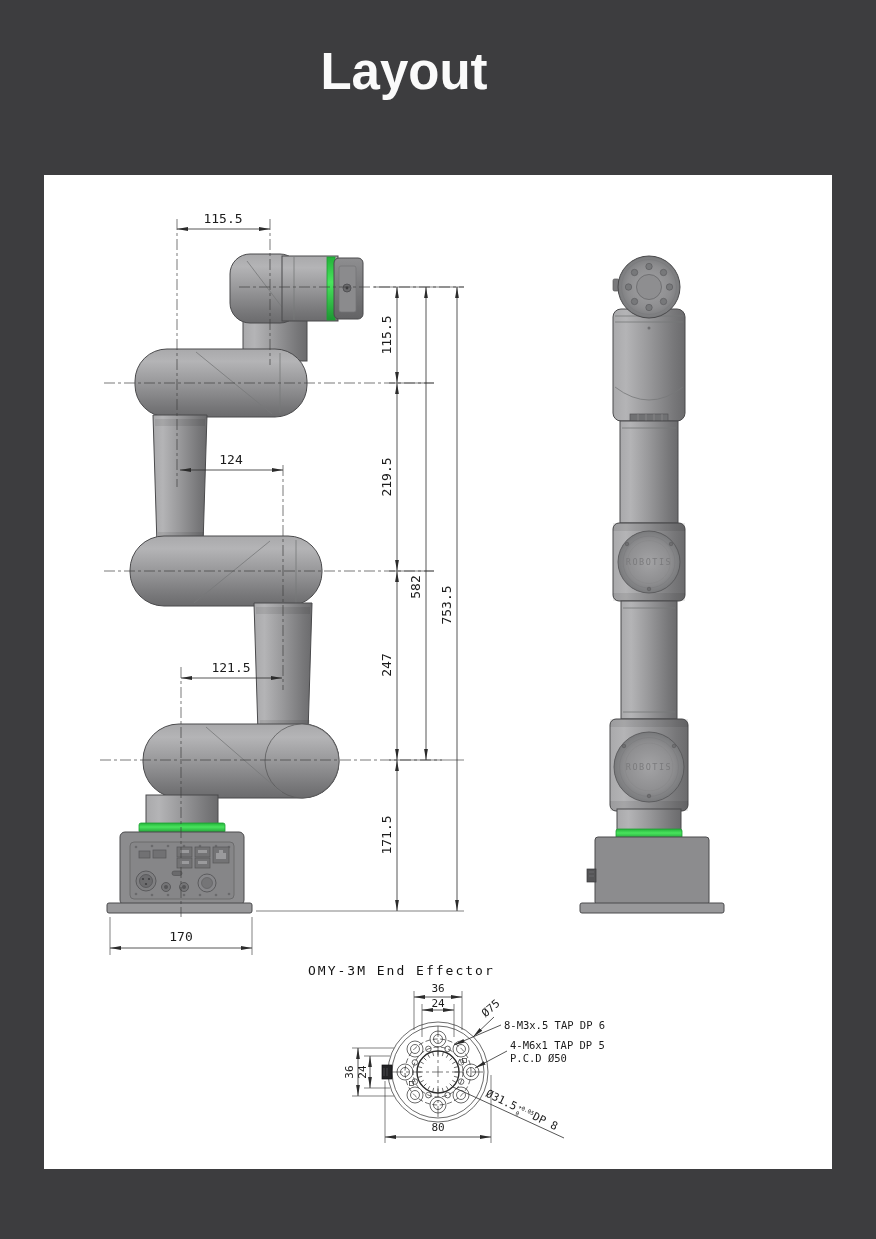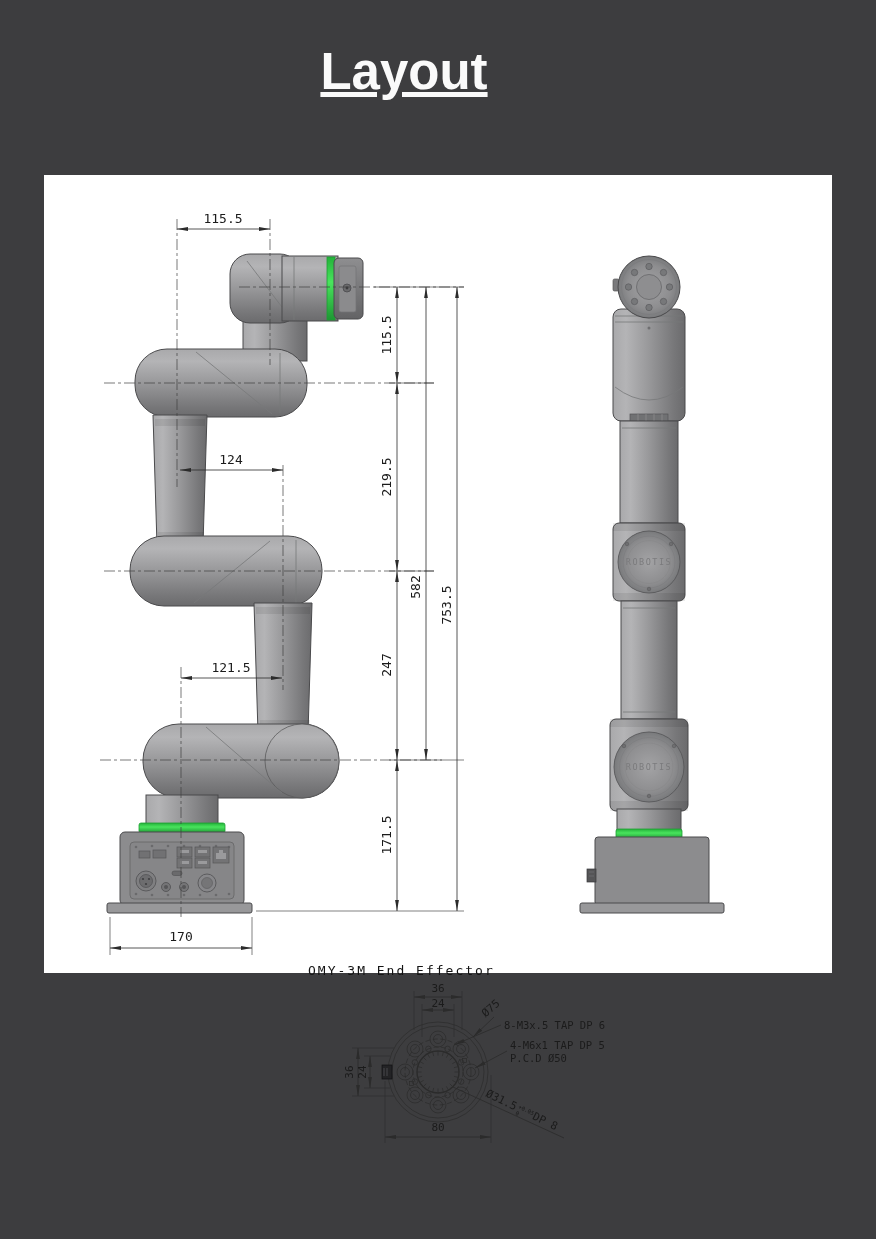--- a/index.html
+++ b/index.html
@@ -6,25 +6,25 @@
   body {
     width:876px; height:1239px;
     background:#3d3d3f;
     position:relative;
     font-family:"Liberation Sans", sans-serif;
     overflow:hidden;
   }
   .page-title {
     position:absolute; top:42px; left:0; width:808px;
     margin:0; text-align:center;
-    color:#fafafa; font-size:51px; font-weight:bold; letter-spacing:0px;text-decoration:underline;
+    color:#fafafa; font-size:51px; font-weight:bold; letter-spacing:0px;
   }
   .panel {
     position:absolute; left:44px; top:175px;
-    width:788px; height:798px;
+    width:788px; height:994px;
     background:#ffffff;
   }
   svg { display:block; }
   
   .ol   { stroke:#4a4a4c; stroke-width:1; }
   .seam { stroke:#77787a; stroke-width:0.8; fill:none; }
   .dl   { stroke:#2b2b2b; stroke-width:0.8; fill:none; }
   .ext  { stroke:#2b2b2b; stroke-width:0.6; fill:none; }
   .cl   { stroke:#3f3f41; stroke-width:0.7; fill:none; stroke-dasharray:11 3 3 3; }
   .thin { stroke:#2b2b2b; stroke-width:0.7; fill:none; }

